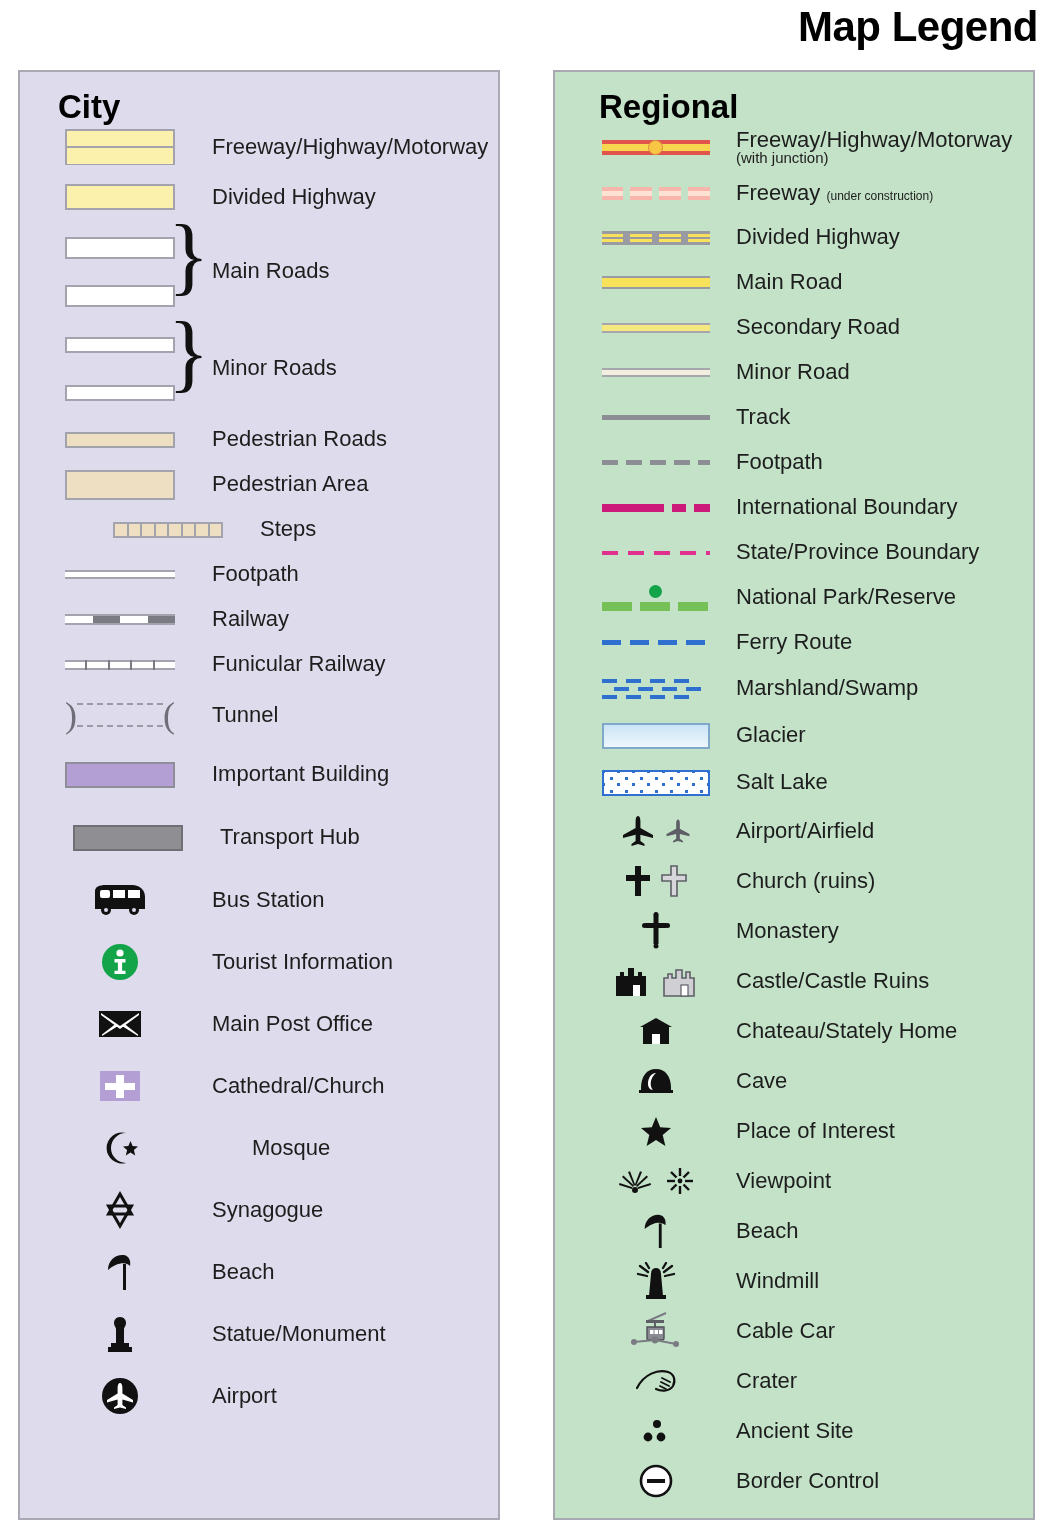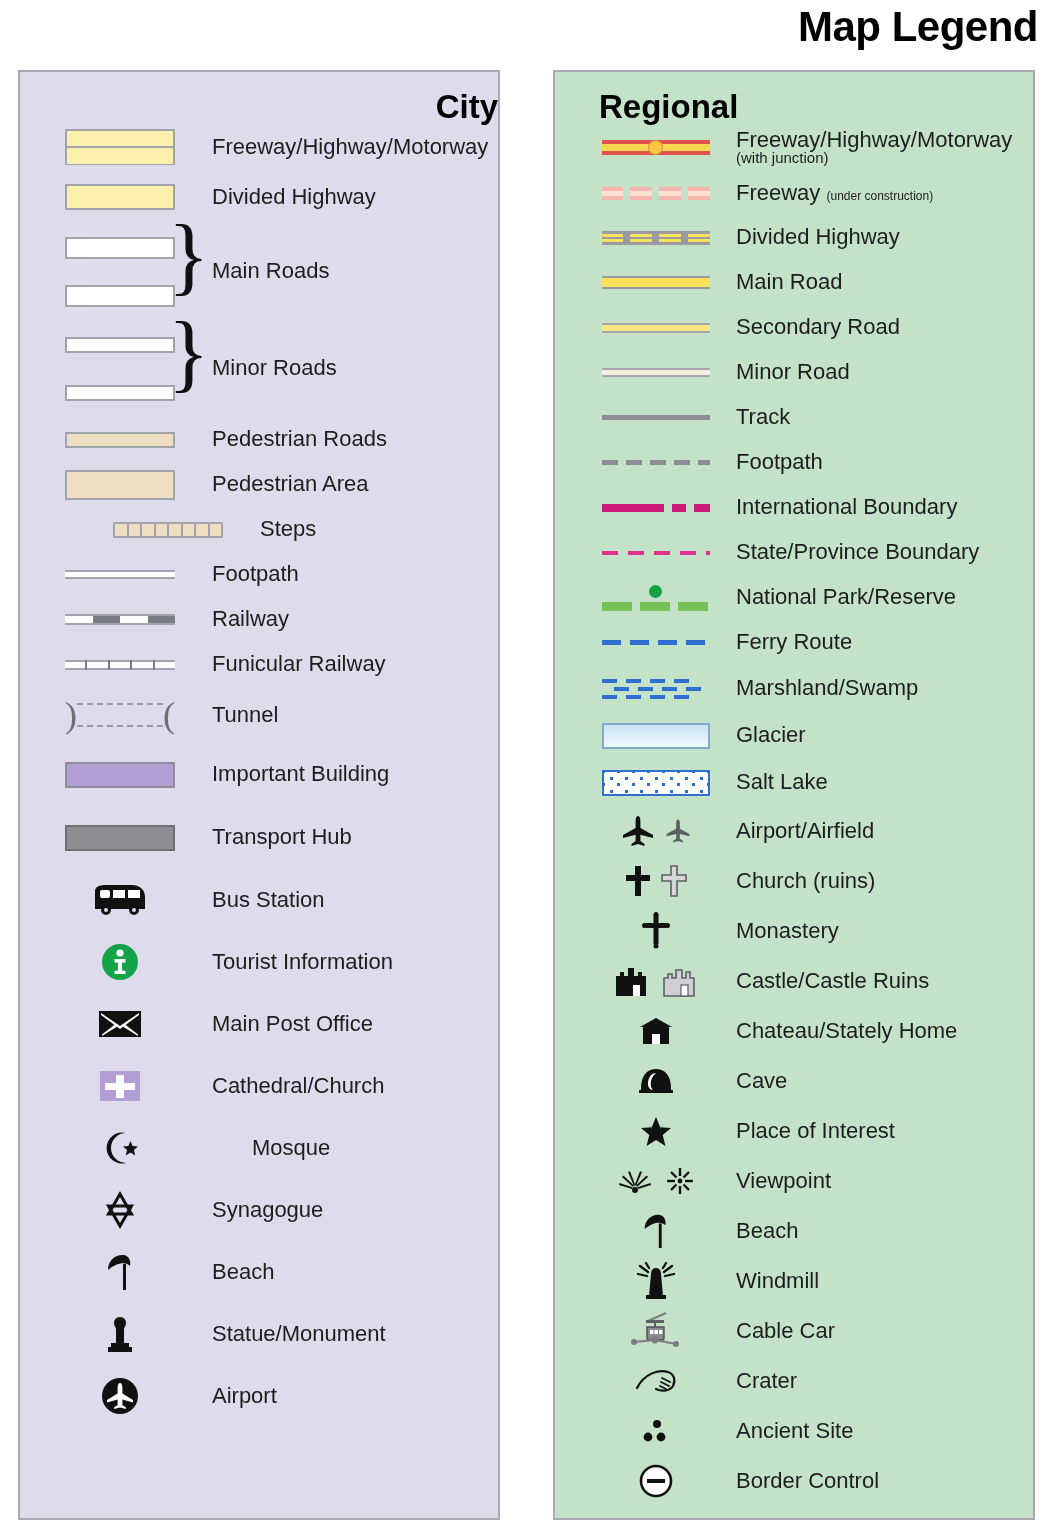--- a/index.html
+++ b/index.html
@@ -43,21 +43,21 @@
     width: 482px; height: 1450px;
     background: #c3e2c8;
   }
   .panel-title {
     font-size: 33px;
     font-weight: bold;
     color: #000;
     margin: 18px 0 0 0;
     line-height: 1;
   }
-  #city-panel .panel-title { padding-left: 38px; text-align: right; }
+  #city-panel .panel-title { padding-left: 38px; }
   #regional-panel .panel-title { padding-left: 44px; }
 
   
   .rows { position: relative; width: 100%; }
   .row {
     display: flex;
     align-items: center;
     width: 100%;
   }
   .sym {
@@ -428,21 +428,21 @@
         <div class="lbl">Tunnel</div>
       </div>
 
       <div class="row" style="height:63px;">
         <div class="sym">
           <div class="bar bar-purple"></div>
         </div>
         <div class="lbl">Important Building</div>
       </div>
 
-      <div class="row" style="height:63px;">
+      <div class="row" style="height:63px;padding-left:8px;">
         <div class="sym">
           <div class="bar bar-gray"></div>
         </div>
         <div class="lbl">Transport Hub</div>
       </div>
 
 
       <div class="row" style="height:62px;">
         <div class="sym">
           <svg width="56" height="34" viewBox="0 0 56 34">

